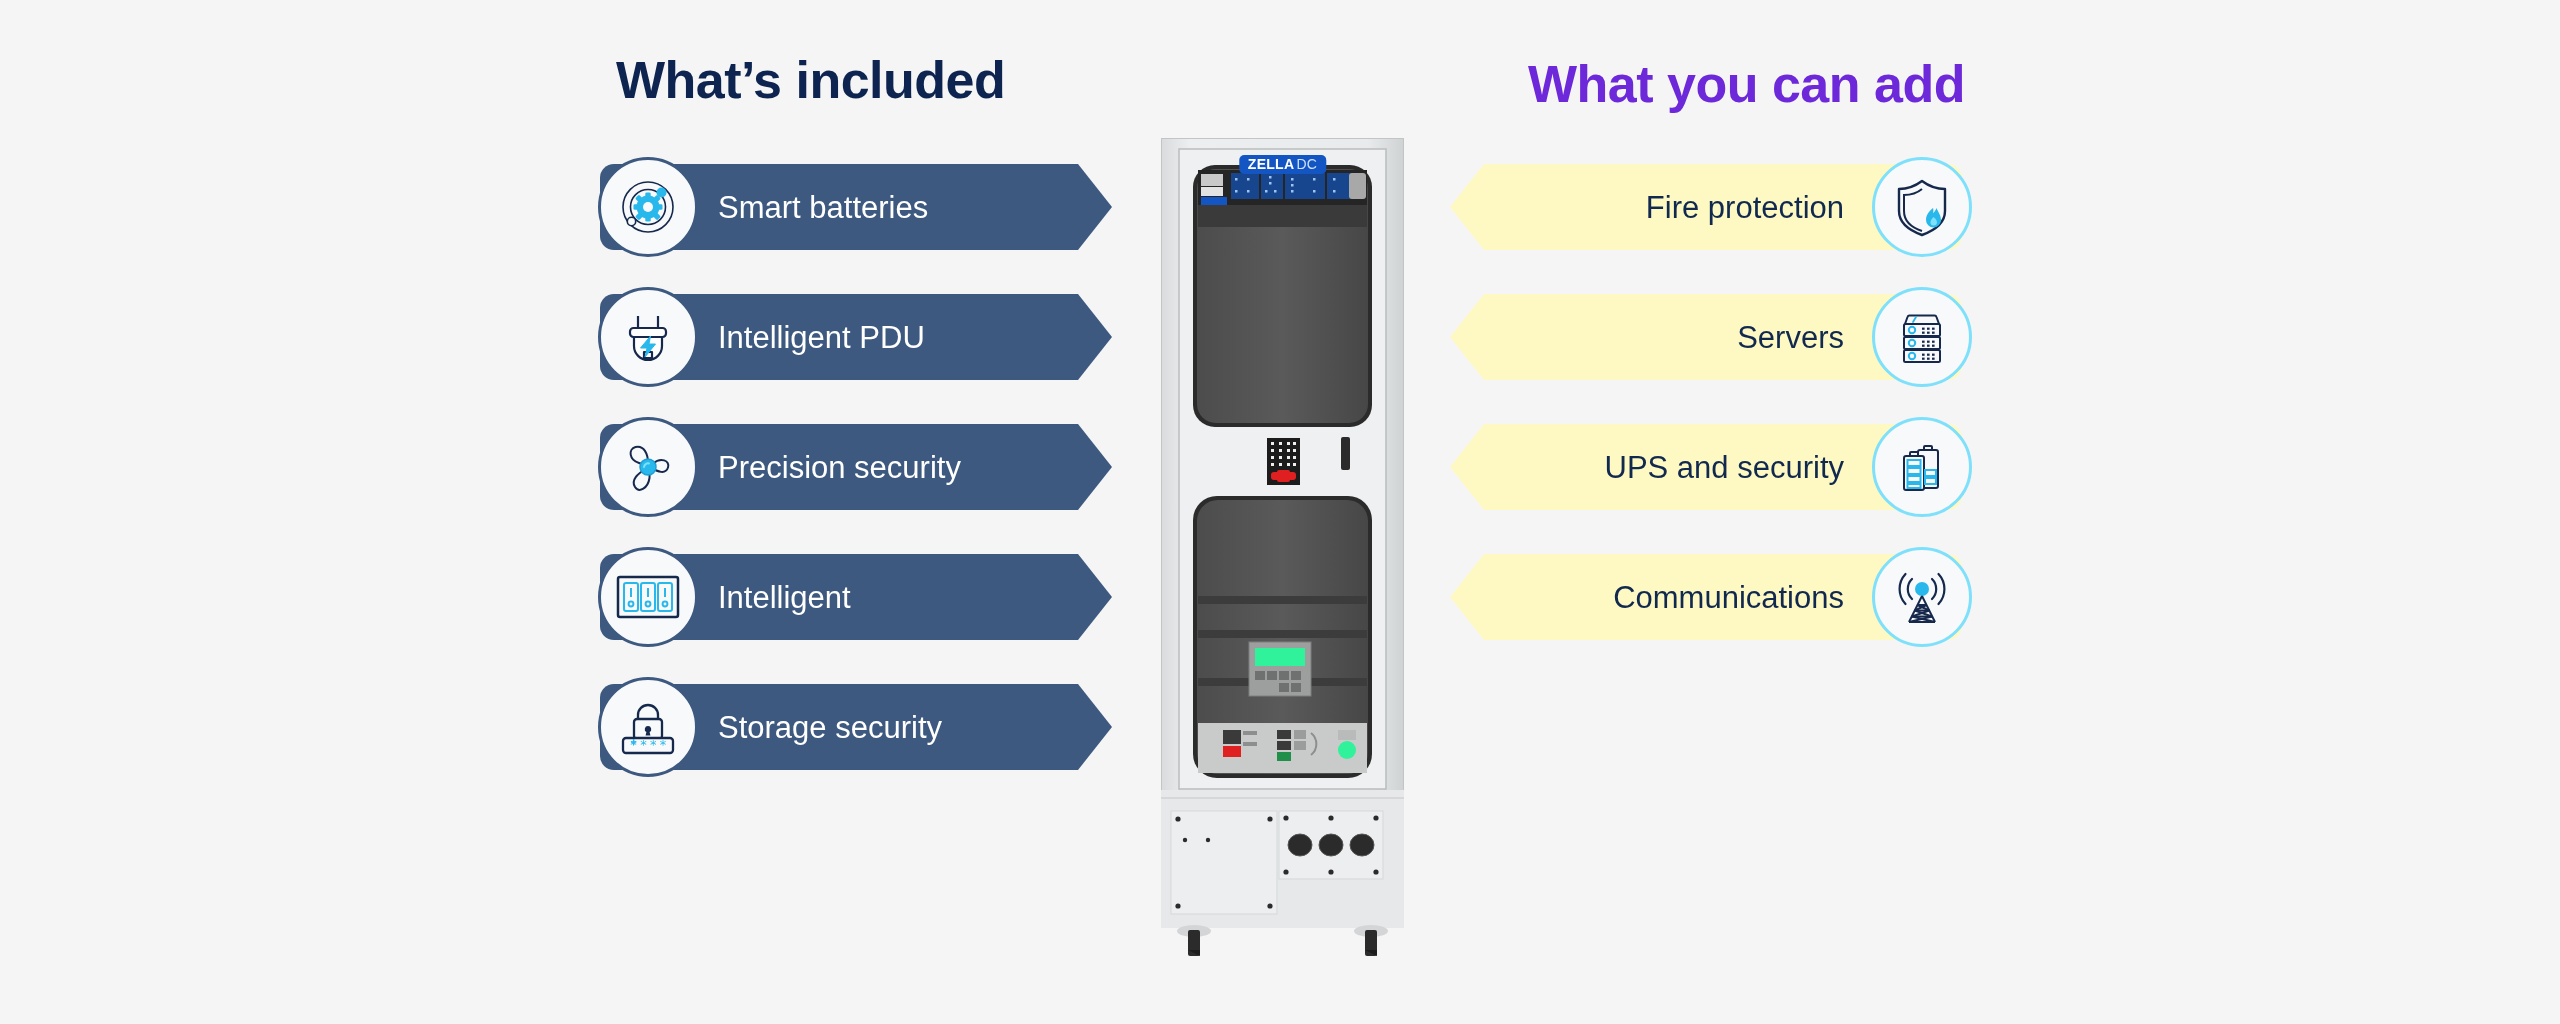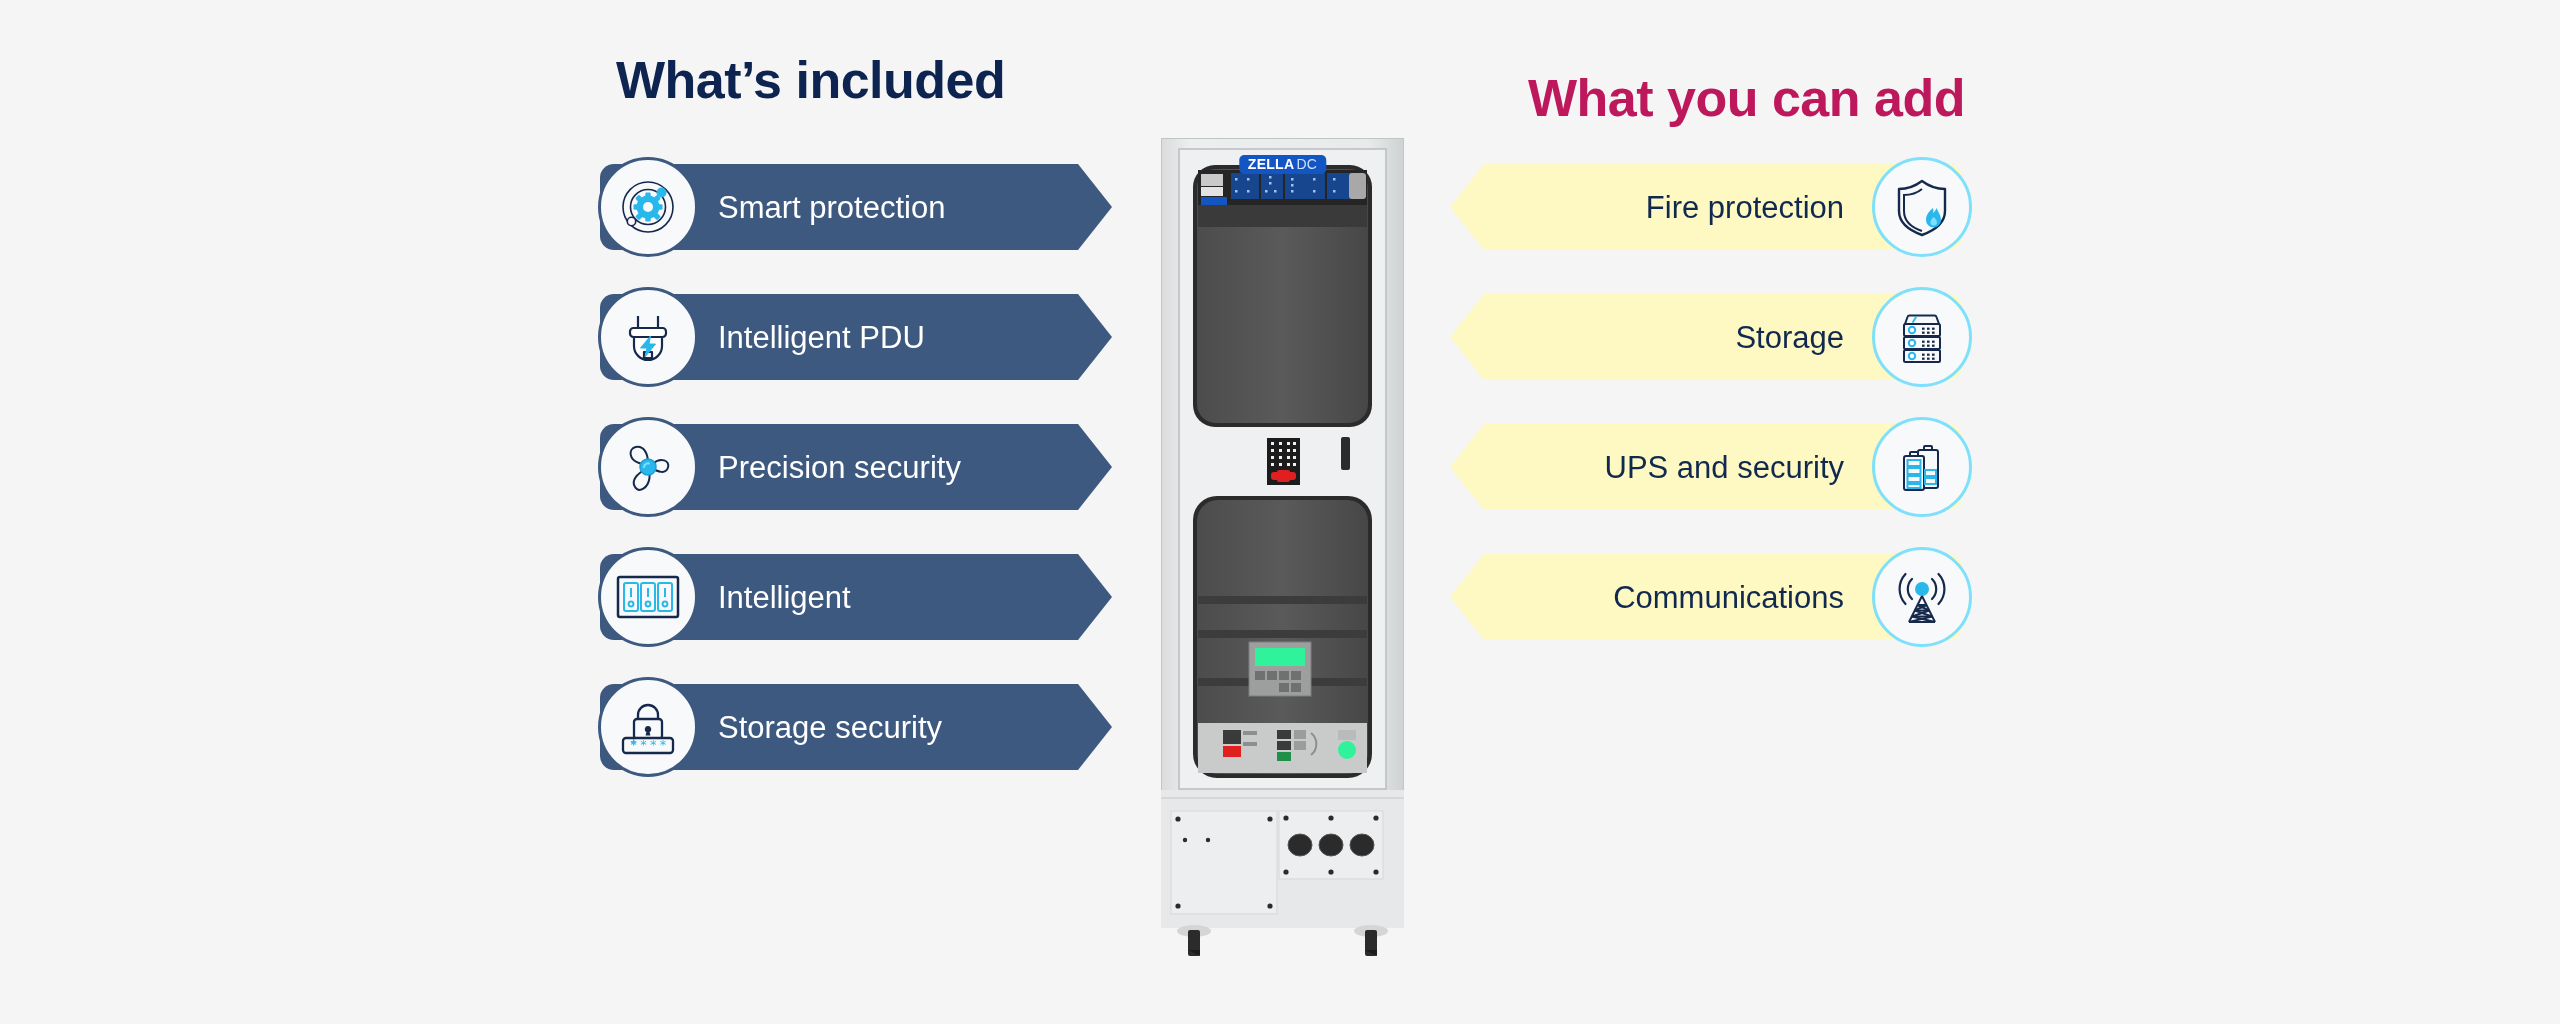--- a/index.html
+++ b/index.html
@@ -29,22 +29,22 @@
     letter-spacing: -0.5px;
     white-space: nowrap;
   }
   .heading-left {
     left: 616px;
     top: 50px;
     color: #0d2350;
   }
   .heading-right {
     left: 1528px;
-    top: 68px;
-    color: #be185d;
+    top: 54px;
+    color: #6d28d9;
   }
 
   
   .col {
     position: absolute;
     top: 164px;
     width: 520px;
     display: flex;
     flex-direction: column;
     gap: 44px;
@@ -161,21 +161,21 @@
 
 <div class="stage">
 
   <div class="heading heading-left">What’s included</div>
   <div class="heading heading-right">What you can add</div>
 
   <div class="col col-left">
 
     <div class="row">
       <div class="pill pill-left">
-        <span class="pill-label">Smart protection</span>
+        <span class="pill-label">Smart batteries</span>
       </div>
       <div class="badge badge-left">
         <svg width="62" height="62" viewBox="0 0 62 62">
           <circle cx="31" cy="31" r="25" fill="none" stroke="#16294d" stroke-width="1.6"></circle>
           <circle cx="31" cy="31" r="17.5" fill="none" stroke="#16294d" stroke-width="1.6"></circle>
           <circle cx="44.5" cy="16.5" r="5" fill="#29b8ec"></circle>
           <circle cx="14.5" cy="45.5" r="4.2" fill="#f7f9fa" stroke="#16294d" stroke-width="1.6"></circle>
           <g fill="#29b8ec">
             <circle cx="31" cy="31" r="11.5"></circle>
             <rect x="28.3" y="16.5" width="5.4" height="6.5" rx="1.3"></rect>
@@ -284,21 +284,21 @@
           <path d="M29 4 C21 10 12 12 6 12 v22 c0 13 12 20 23 24 c11 -4 23 -11 23 -24 V12 c-6 0 -15 -2 -23 -8 z" fill="none" stroke="#16294d" stroke-width="2.4" stroke-linejoin="round"></path>
           <path d="M29 12 C23 17 15 18 11 18 v16 c0 11 9 17 18 20" fill="none" stroke="#16294d" stroke-width="2"></path>
           <path d="M40 31 c-5 4 -7 8 -7 12 a7.5 7.5 0 0 0 15 0 c0 -5 -3 -8 -4.5 -12 c-1 2.5 -2 4 -3.5 5 c0.5 -2 0.5 -3.5 0 -5 z" fill="#29b8ec"></path>
           <path d="M40.5 40 c-2 2 -3 3.5 -3 5.2 a3.2 3.2 0 0 0 6.4 0 c0 -2 -1.4 -3.4 -3.4 -5.2 z" fill="#7fe0fb"></path>
         </svg>
       </div>
     </div>
 
     <div class="row">
       <div class="pill pill-right">
-        <span class="pill-label">Storage</span>
+        <span class="pill-label">Servers</span>
       </div>
       <div class="badge badge-right">
         <svg width="58" height="60" viewBox="0 0 58 60">
           <path d="M12 17 l2.5 -7 a2 2 0 0 1 2 -1.4 h25 a2 2 0 0 1 2 1.4 l2.5 7 z" fill="#f7f9fa" stroke="#16294d" stroke-width="2" stroke-linejoin="round"></path>
           <path d="M20 15 l3 -5" stroke="#29b8ec" stroke-width="1.8" stroke-linecap="round"></path>
           <g fill="#f7f9fa" stroke="#16294d" stroke-width="2">
             <rect x="11" y="17" width="36" height="12" rx="1.5"></rect>
             <rect x="11" y="30" width="36" height="12" rx="1.5"></rect>
             <rect x="11" y="43" width="36" height="12" rx="1.5"></rect>
           </g>

